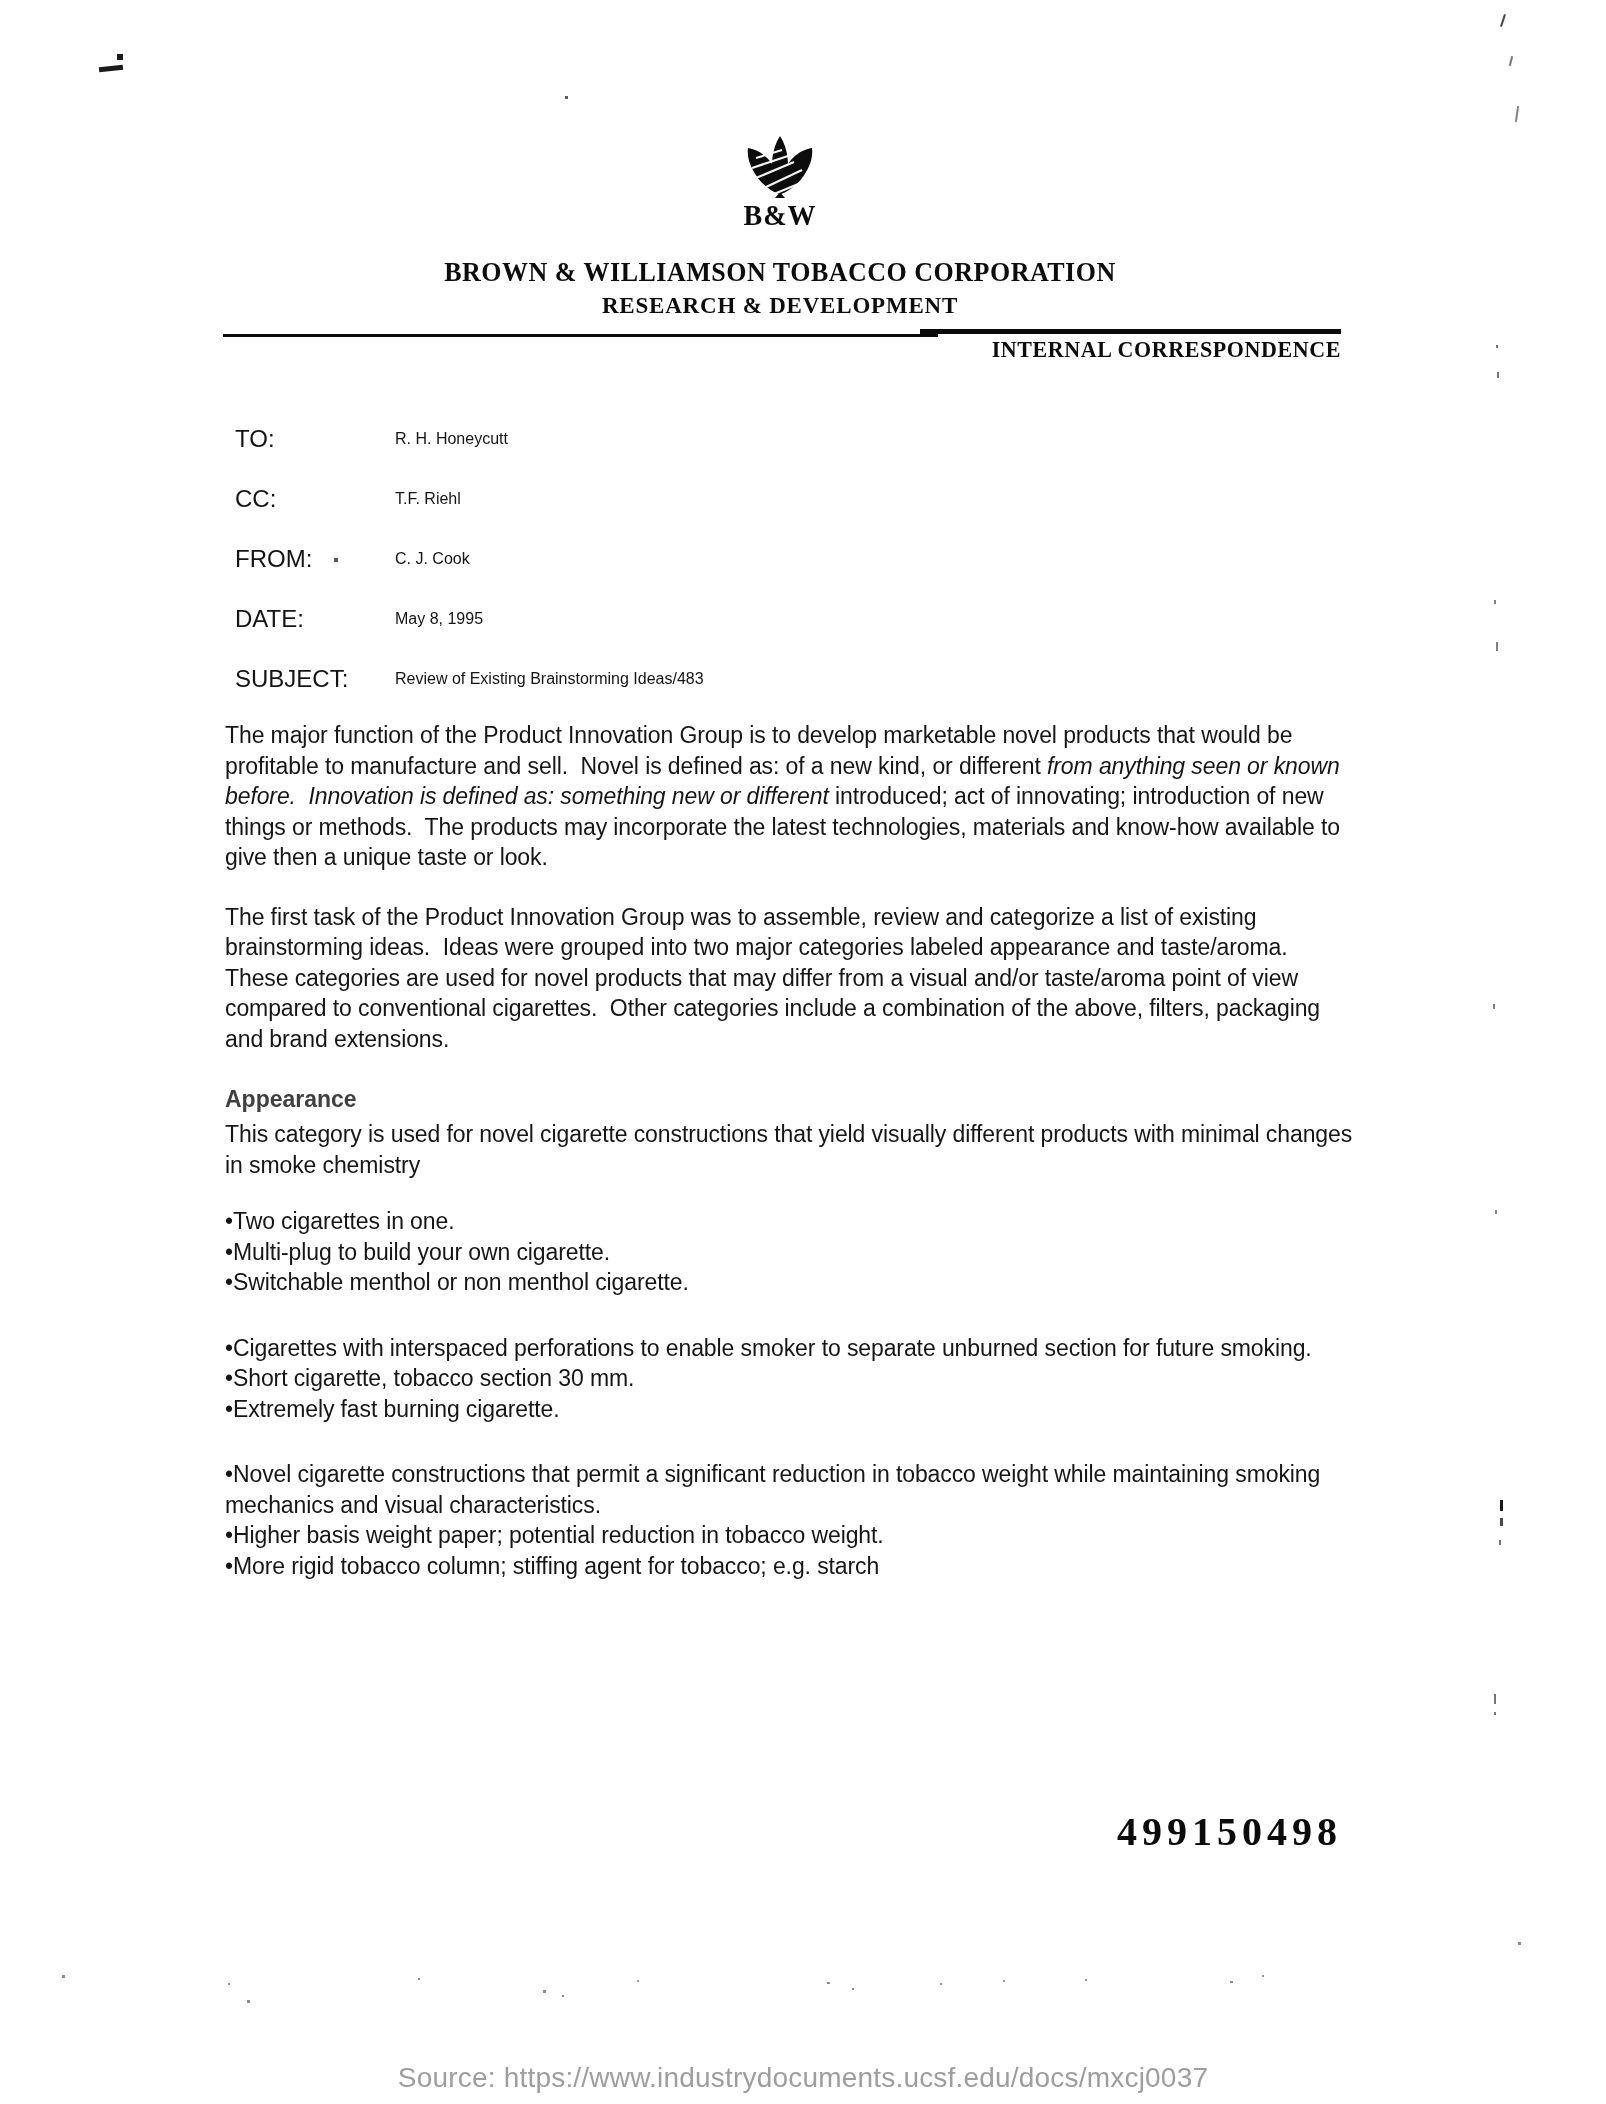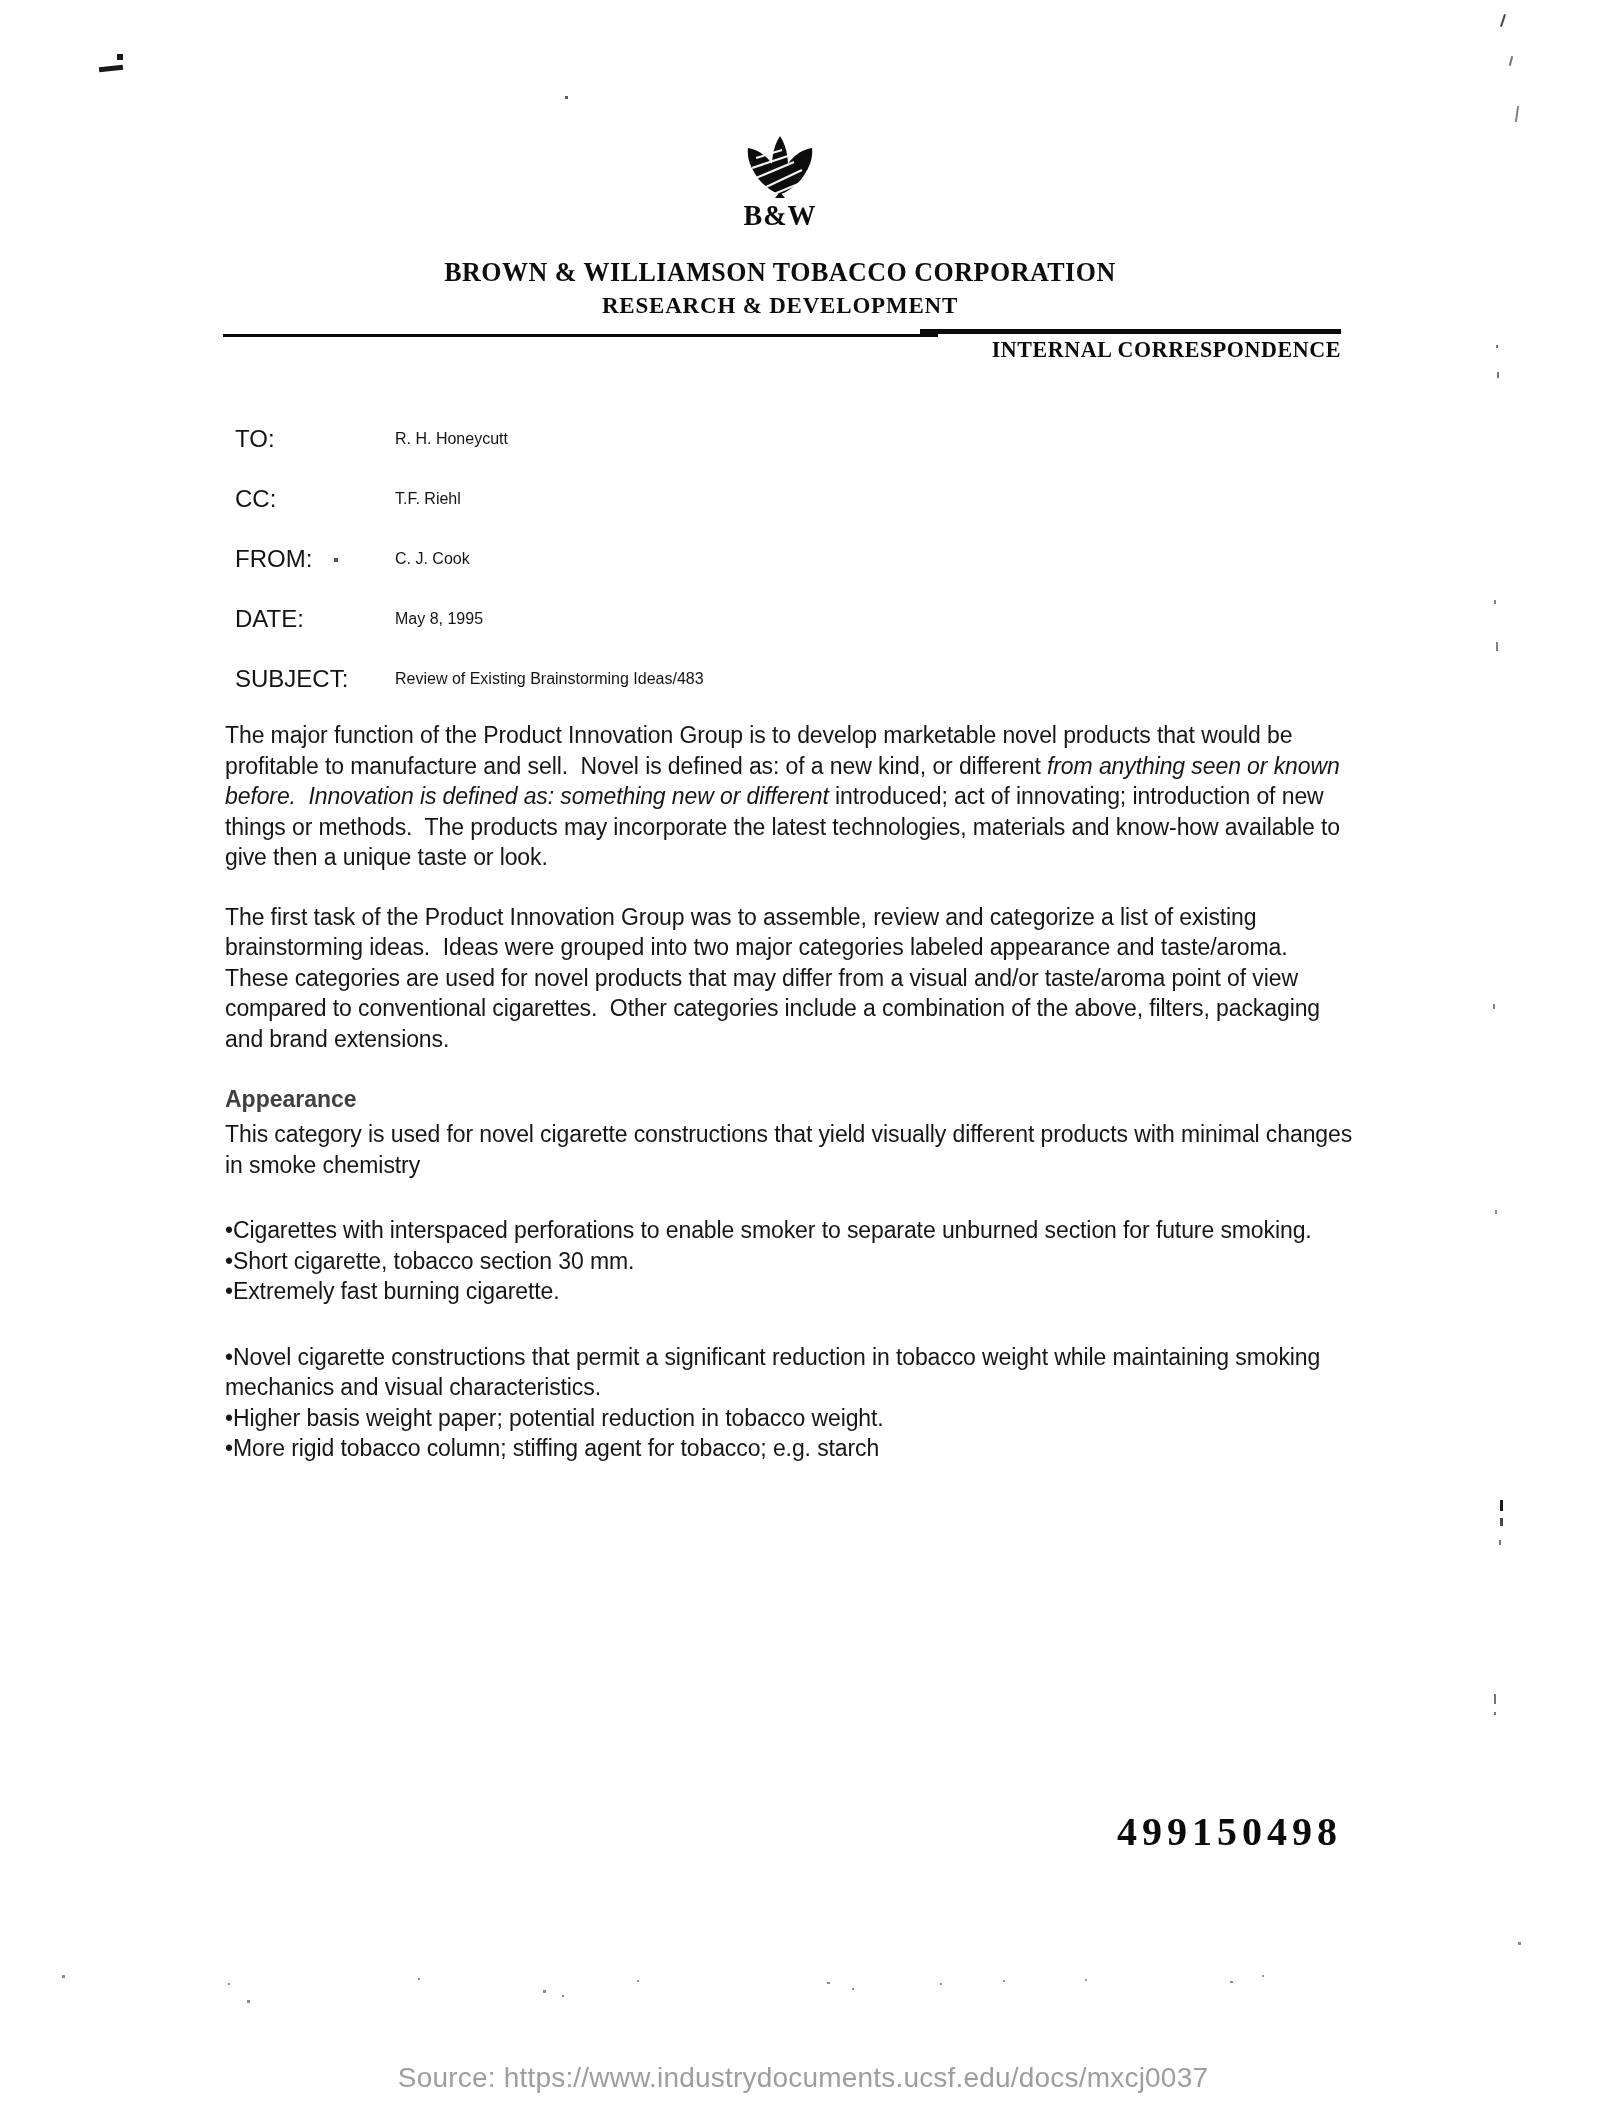--- a/index.html
+++ b/index.html
@@ -134,20 +134,25 @@
   </section>
 
   <section class="bodytext">
     <p><span>The major function of the Product Innovation Group is to develop marketable novel products that would be profitable to manufacture and sell.  Novel is defined as: of a new kind, or different </span><span class="it">from anything seen or known before.  Innovation is defined as: something new or different </span><span>introduced; act of innovating; introduction of new things or methods.  The products may incorporate the latest technologies, materials and know-how available to give then a unique taste or look.</span></p>
 
     <p class="mt-para">The first task of the Product Innovation Group was to assemble, review and categorize a list of existing brainstorming ideas.  Ideas were grouped into two major categories labeled appearance and taste/aroma.  These categories are used for novel products that may differ from a visual and/or taste/aroma point of view compared to conventional cigarettes.  Other categories include a combination of the above, filters, packaging and brand extensions.</p>
 
     <h3 class="appearance">Appearance</h3>
     <p>This category is used for novel cigarette constructions that yield visually different products with minimal changes in smoke chemistry</p>
 
+    <div class="bullets">
+      <p>•Two cigarettes in one.</p>
+      <p>•Multi-plug to build your own cigarette.</p>
+      <p>•Switchable menthol or non menthol cigarette.</p>
+    </div>
 
     <div class="bullets gap">
       <p>•Cigarettes with interspaced perforations to enable smoker to separate unburned section for future smoking.</p>
       <p>•Short cigarette, tobacco section 30 mm.</p>
       <p>•Extremely fast burning cigarette.</p>
     </div>
 
     <div class="bullets gap">
       <p>•Novel cigarette constructions that permit a significant reduction in tobacco weight while maintaining smoking mechanics and visual characteristics.</p>
       <p>•Higher basis weight paper; potential reduction in tobacco weight.</p>

